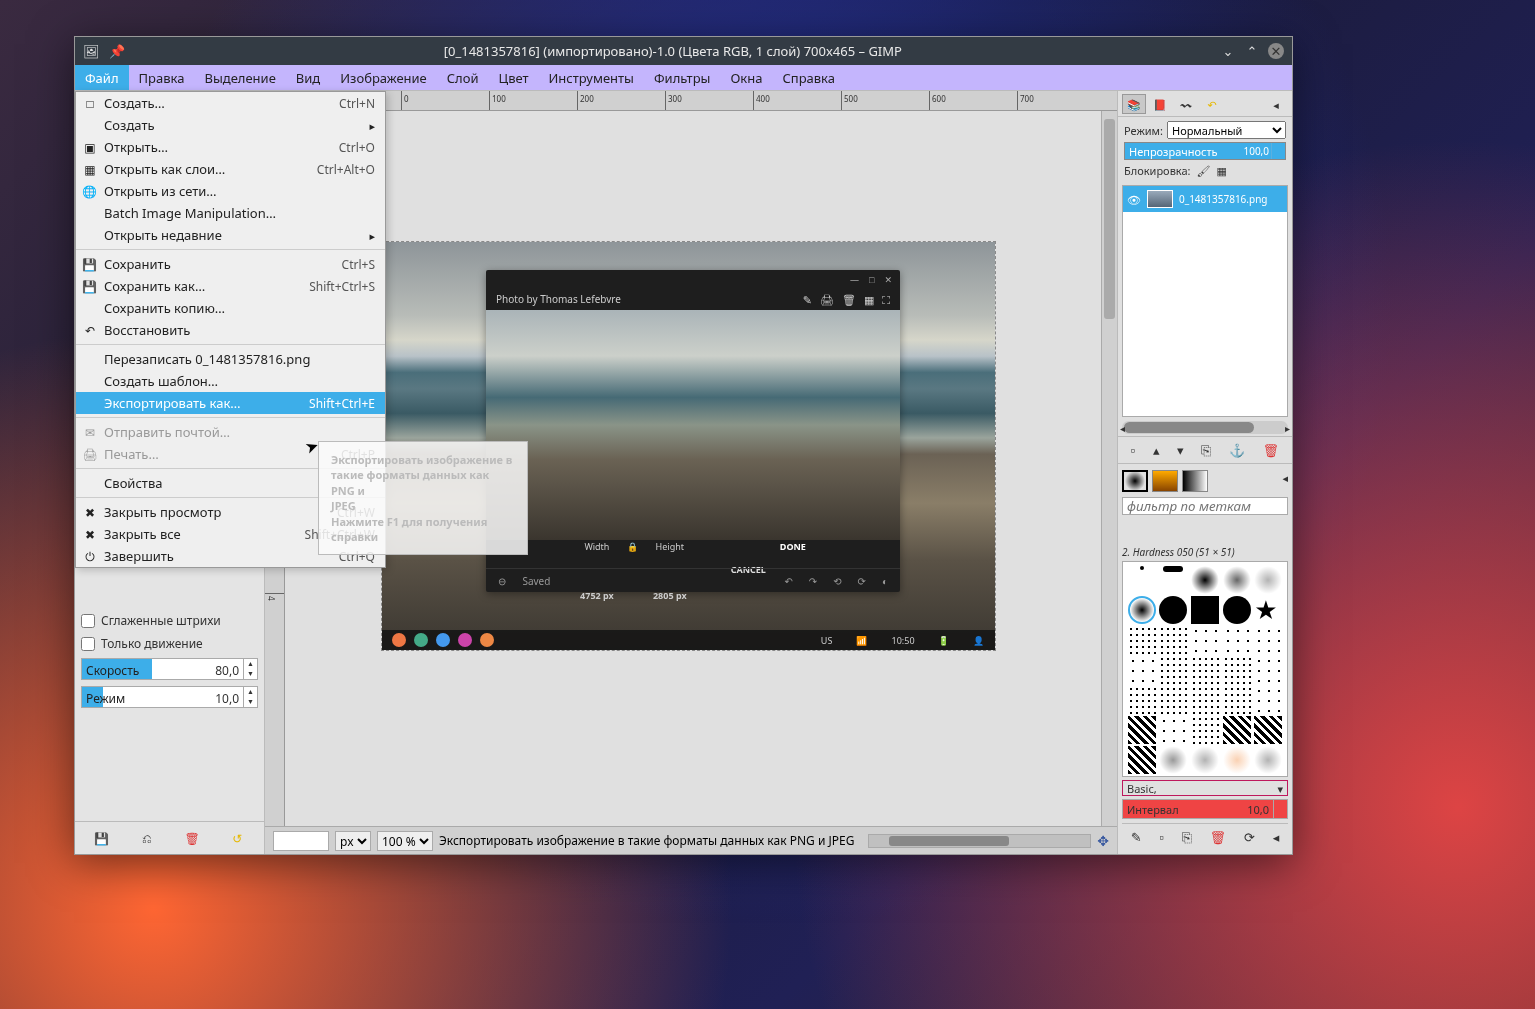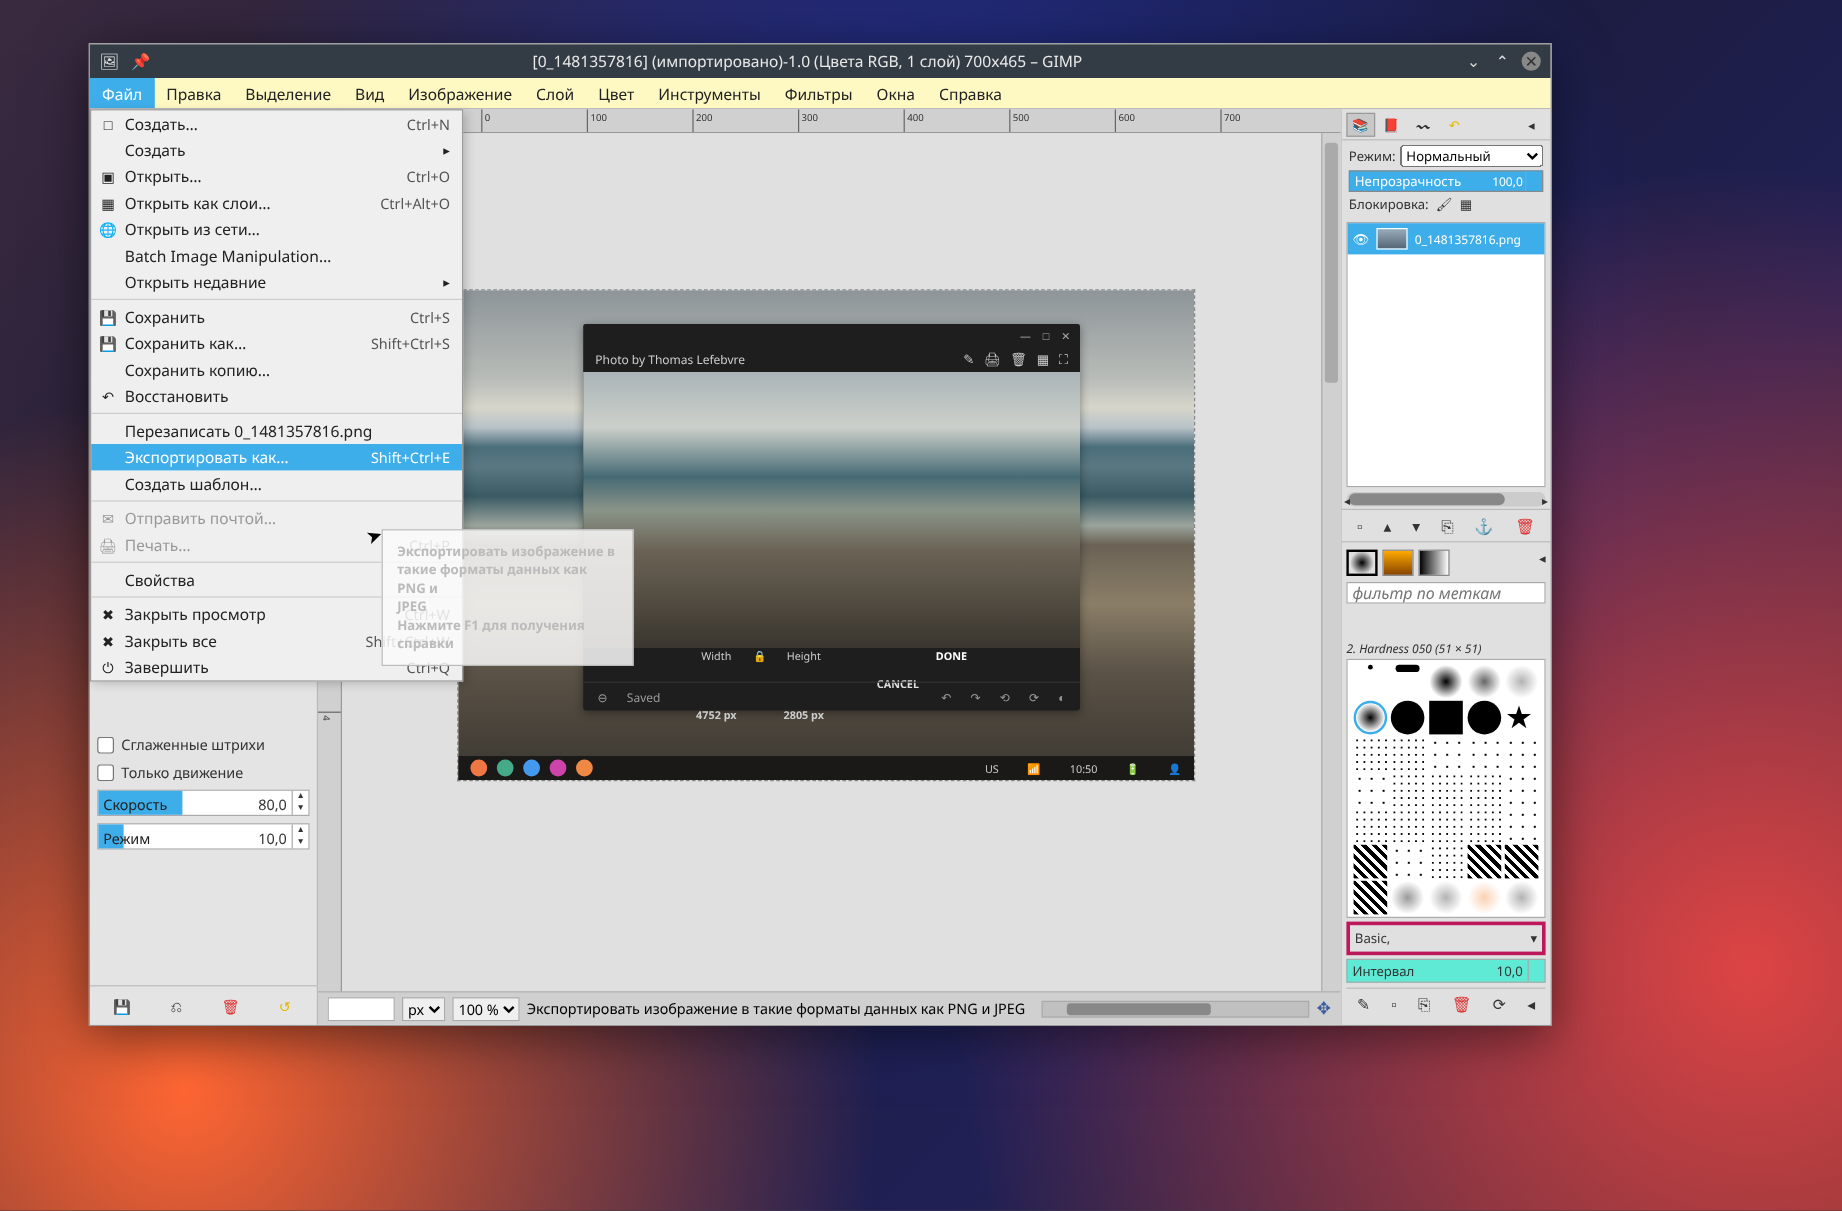--- a/index.html
+++ b/index.html
@@ -29,21 +29,21 @@
   color: #e8e8e8; font-size: 13px;
   display: flex; align-items: center; padding: 0 8px;
 }
 .titlebar .tb-icons-left { display: flex; gap: 10px; align-items: center; }
 .titlebar .tb-title { flex: 1; text-align: center; }
 .titlebar .tb-right { display: flex; gap: 8px; align-items: center; }
 .tb-btn { width: 16px; height: 16px; display: flex; align-items: center; justify-content: center; color: #ddd; cursor: pointer; }
 .tb-btn.round { background: #888; border-radius: 50%; color: #333; }
 
 .menubar {
-  height: 26px; background: #fef9c3; border-bottom: 1px solid #bbb;
+  height: 26px; background: #c4b5fd; border-bottom: 1px solid #bbb;
   display: flex; font-size: 13px; color: #222;
 }
 .menubar .menu-item {
   padding: 4px 10px; display: flex; align-items: center; cursor: pointer;
 }
 .menubar .menu-item.active { background: #3daee9; color: #fff; }
 
 .workarea { flex: 1; display: flex; min-height: 0; }
 
 .left-panel {
@@ -140,22 +140,22 @@
 .brush-gradients .g { width: 26px; height: 22px; border: 1px solid #888; }
 .brush-filter { width: 100%; height: 18px; font-style: italic; color: #888; border: 1px solid #aaa; margin: 3px 0; padding: 0 4px; }
 .brush-grid { height: 216px; background: #fff; border: 1px solid #aaa; overflow: hidden; padding: 4px; display: grid; grid-template-columns: repeat(5, 1fr); gap: 2px; }
 .brush-grid .b { width: 28px; height: 28px; background: #000; border-radius: 50%; justify-self: center; }
 .brush-grid .b.square { border-radius: 0; }
 .brush-grid .b.star { background: none; color: #000; font-size: 26px; line-height: 26px; }
 .brush-grid .b.dots { background: radial-gradient(circle, #000 20%, transparent 21%); background-size: 6px 6px; border-radius: 0; }
 .brush-grid .b.sparse { background: radial-gradient(circle, #000 10%, transparent 11%); background-size: 10px 10px; border-radius: 0;}
 .brush-grid .b.stripes { background: repeating-linear-gradient(45deg, #000 0 3px, #fff 3px 6px); border-radius: 0; }
 .brush-grid .b.soft { background: radial-gradient(circle, #000 0%, transparent 70%); }
-.brush-combo { width: 100%; height: 28px; border: 3px solid #be185d; margin: 3px 0; padding: 0 4px; display:flex; align-items:center; justify-content:space-between; }
-.interval-row { display: flex; border: 1px solid #aaa; height: 20px; position: relative; background: #5eead4; }
+.brush-combo { width: 100%; height: 16px; border: 1px solid #be185d; margin: 3px 0; padding: 0 4px; display:flex; align-items:center; justify-content:space-between; }
+.interval-row { display: flex; border: 1px solid #aaa; height: 20px; position: relative; background: #ef4444; }
 .interval-row .lab { position:absolute; left:4px; top: 2px; }
 .interval-row .val { position:absolute; right: 18px; top: 2px;}
 .interval-row .spin { position:absolute; right:0; top:0; bottom:0; width:14px; border-left:1px solid #aaa;}
 .brush-icons { display: flex; justify-content: space-around; padding: 4px 0; border-top: 1px solid #bbb; margin-top: 4px;}
 .brush-icons span { cursor:pointer; font-size: 13px; }
 
 .dropdown {
   position: absolute; left: 0; top: 54px;
   width: 311px; background: #efefef; border: 1px solid #999;
   box-shadow: 2px 2px 8px rgba(0,0,0,.2);
@@ -530,26 +530,26 @@
         <span>Сохранить копию…</span>
       </div>
       <div class="dd-item">
         <span class="ico">↶</span>
         <span>Восстановить</span>
       </div>
       <div class="dd-sep"></div>
       <div class="dd-item">
         <span>Перезаписать 0_1481357816.png</span>
       </div>
+      <div class="dd-item">
+        <span>Создать шаблон…</span>
+      </div>
       <div class="dd-item highlighted">
         <span>Экспортировать как…</span>
         <span class="shortcut">Shift+Ctrl+E</span>
-      </div>
-      <div class="dd-item">
-        <span>Создать шаблон…</span>
       </div>
       <div class="dd-sep"></div>
       <div class="dd-item disabled">
         <span class="ico">✉</span>
         <span>Отправить почтой…</span>
       </div>
       <div class="dd-item disabled">
         <span class="ico">🖨</span>
         <span>Печать…</span>
         <span class="shortcut">Ctrl+P</span>

